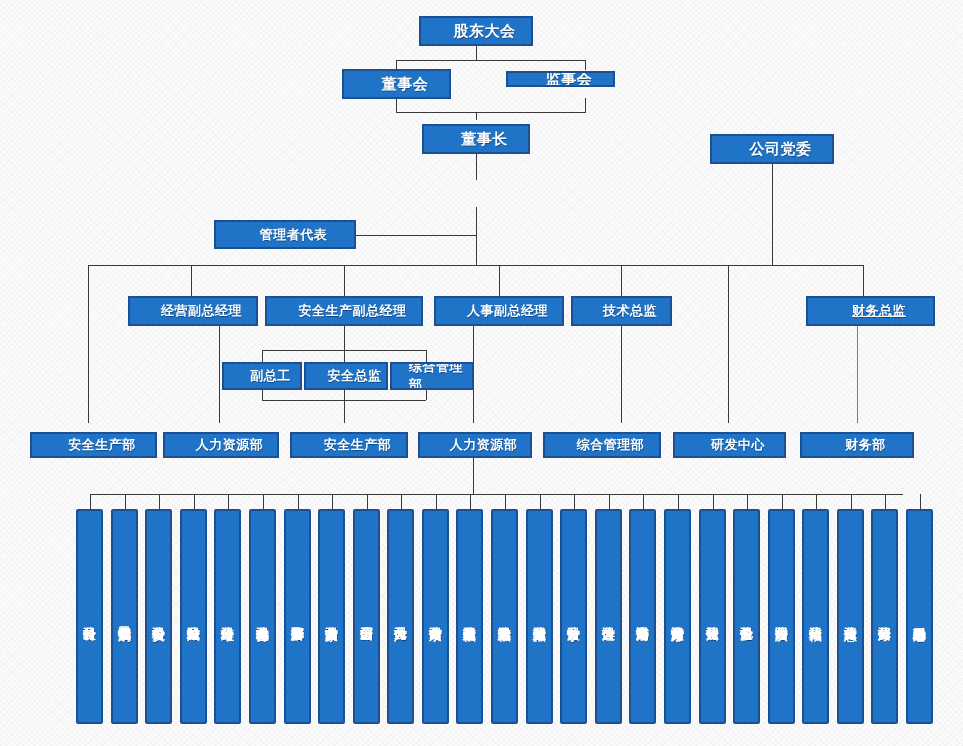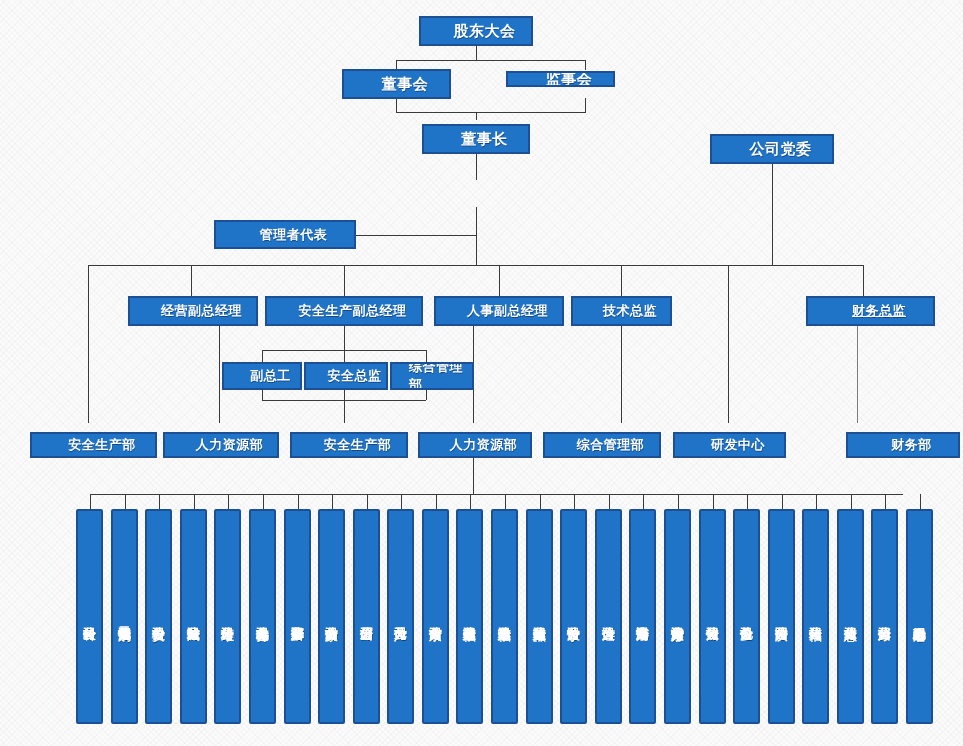--- a/index.html
+++ b/index.html
@@ -164,21 +164,21 @@
   <div class="node small" style="left:222px; top:362px; width:80px; height:28px;">副总工</div>
   <div class="node small" style="left:304px; top:362px; width:84px; height:28px;">安全总监</div>
   <div class="node small" style="left:390px; top:362px; width:84px; height:28px;">综合管理部</div>
 
   <div class="node dept" style="left:30px; top:432px; width:127px; height:26px;">安全生产部</div>
   <div class="node dept" style="left:163px; top:432px; width:116px; height:26px;">人力资源部</div>
   <div class="node dept" style="left:418px; top:432px; width:114px; height:26px;">人力资源部</div>
   <div class="node dept" style="left:290px; top:432px; width:118px; height:26px;">安全生产部</div>
   <div class="node dept" style="left:673px; top:432px; width:113px; height:26px;">研发中心</div>
   <div class="node dept" style="left:543px; top:432px; width:118px; height:26px;">综合管理部</div>
-  <div class="node dept" style="left:800px; top:432px; width:114px; height:26px;margin-left:46px;">财务部</div>
+  <div class="node dept" style="left:800px; top:432px; width:114px; height:26px;">财务部</div>
 
   <div id="branch-layer">
       <div class="ln v" style="left: 89.5px; top: 494px; height: 15px;"></div>
       <div class="branch" style="left: 76px; top: 509px; width: 27px; height: 215px;">
         <div class="branch-inner">
           <span class="vtxt">长岭分公司</span>
         </div>
       </div>
       <div class="ln v" style="left: 124.5px; top: 494px; height: 15px;"></div>
       <div class="branch" style="left: 111px; top: 509px; width: 27px; height: 215px;">

